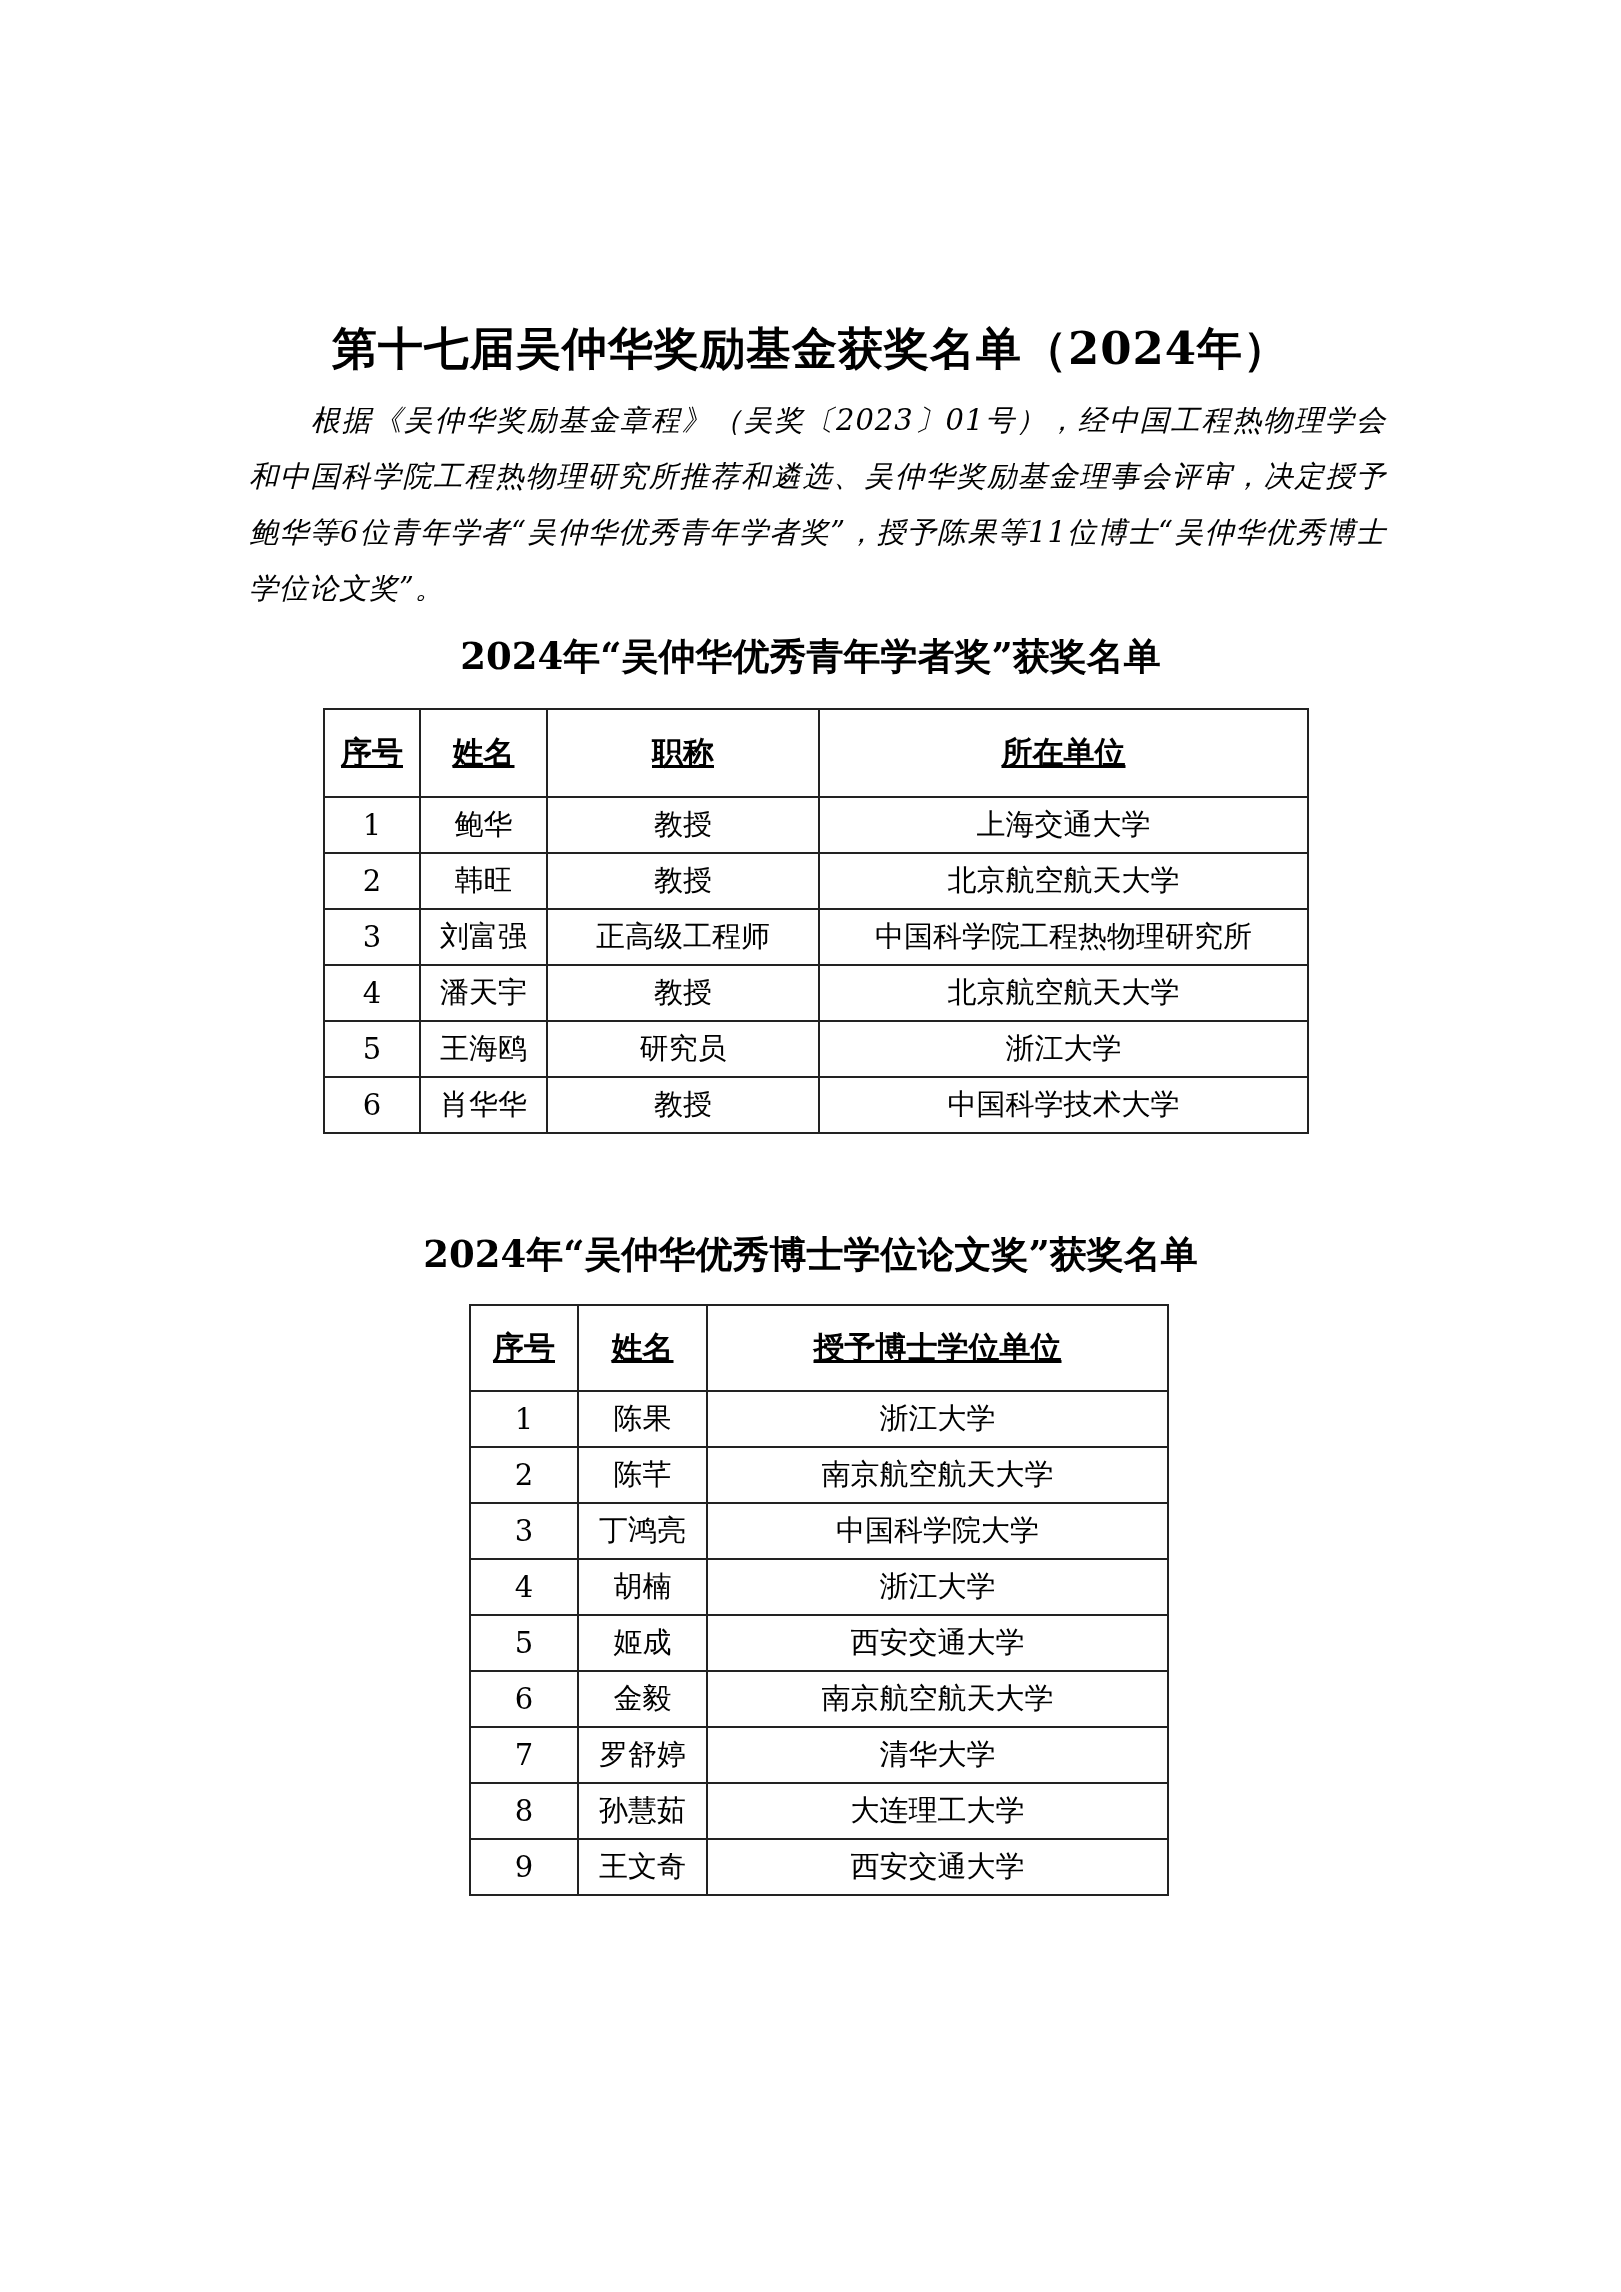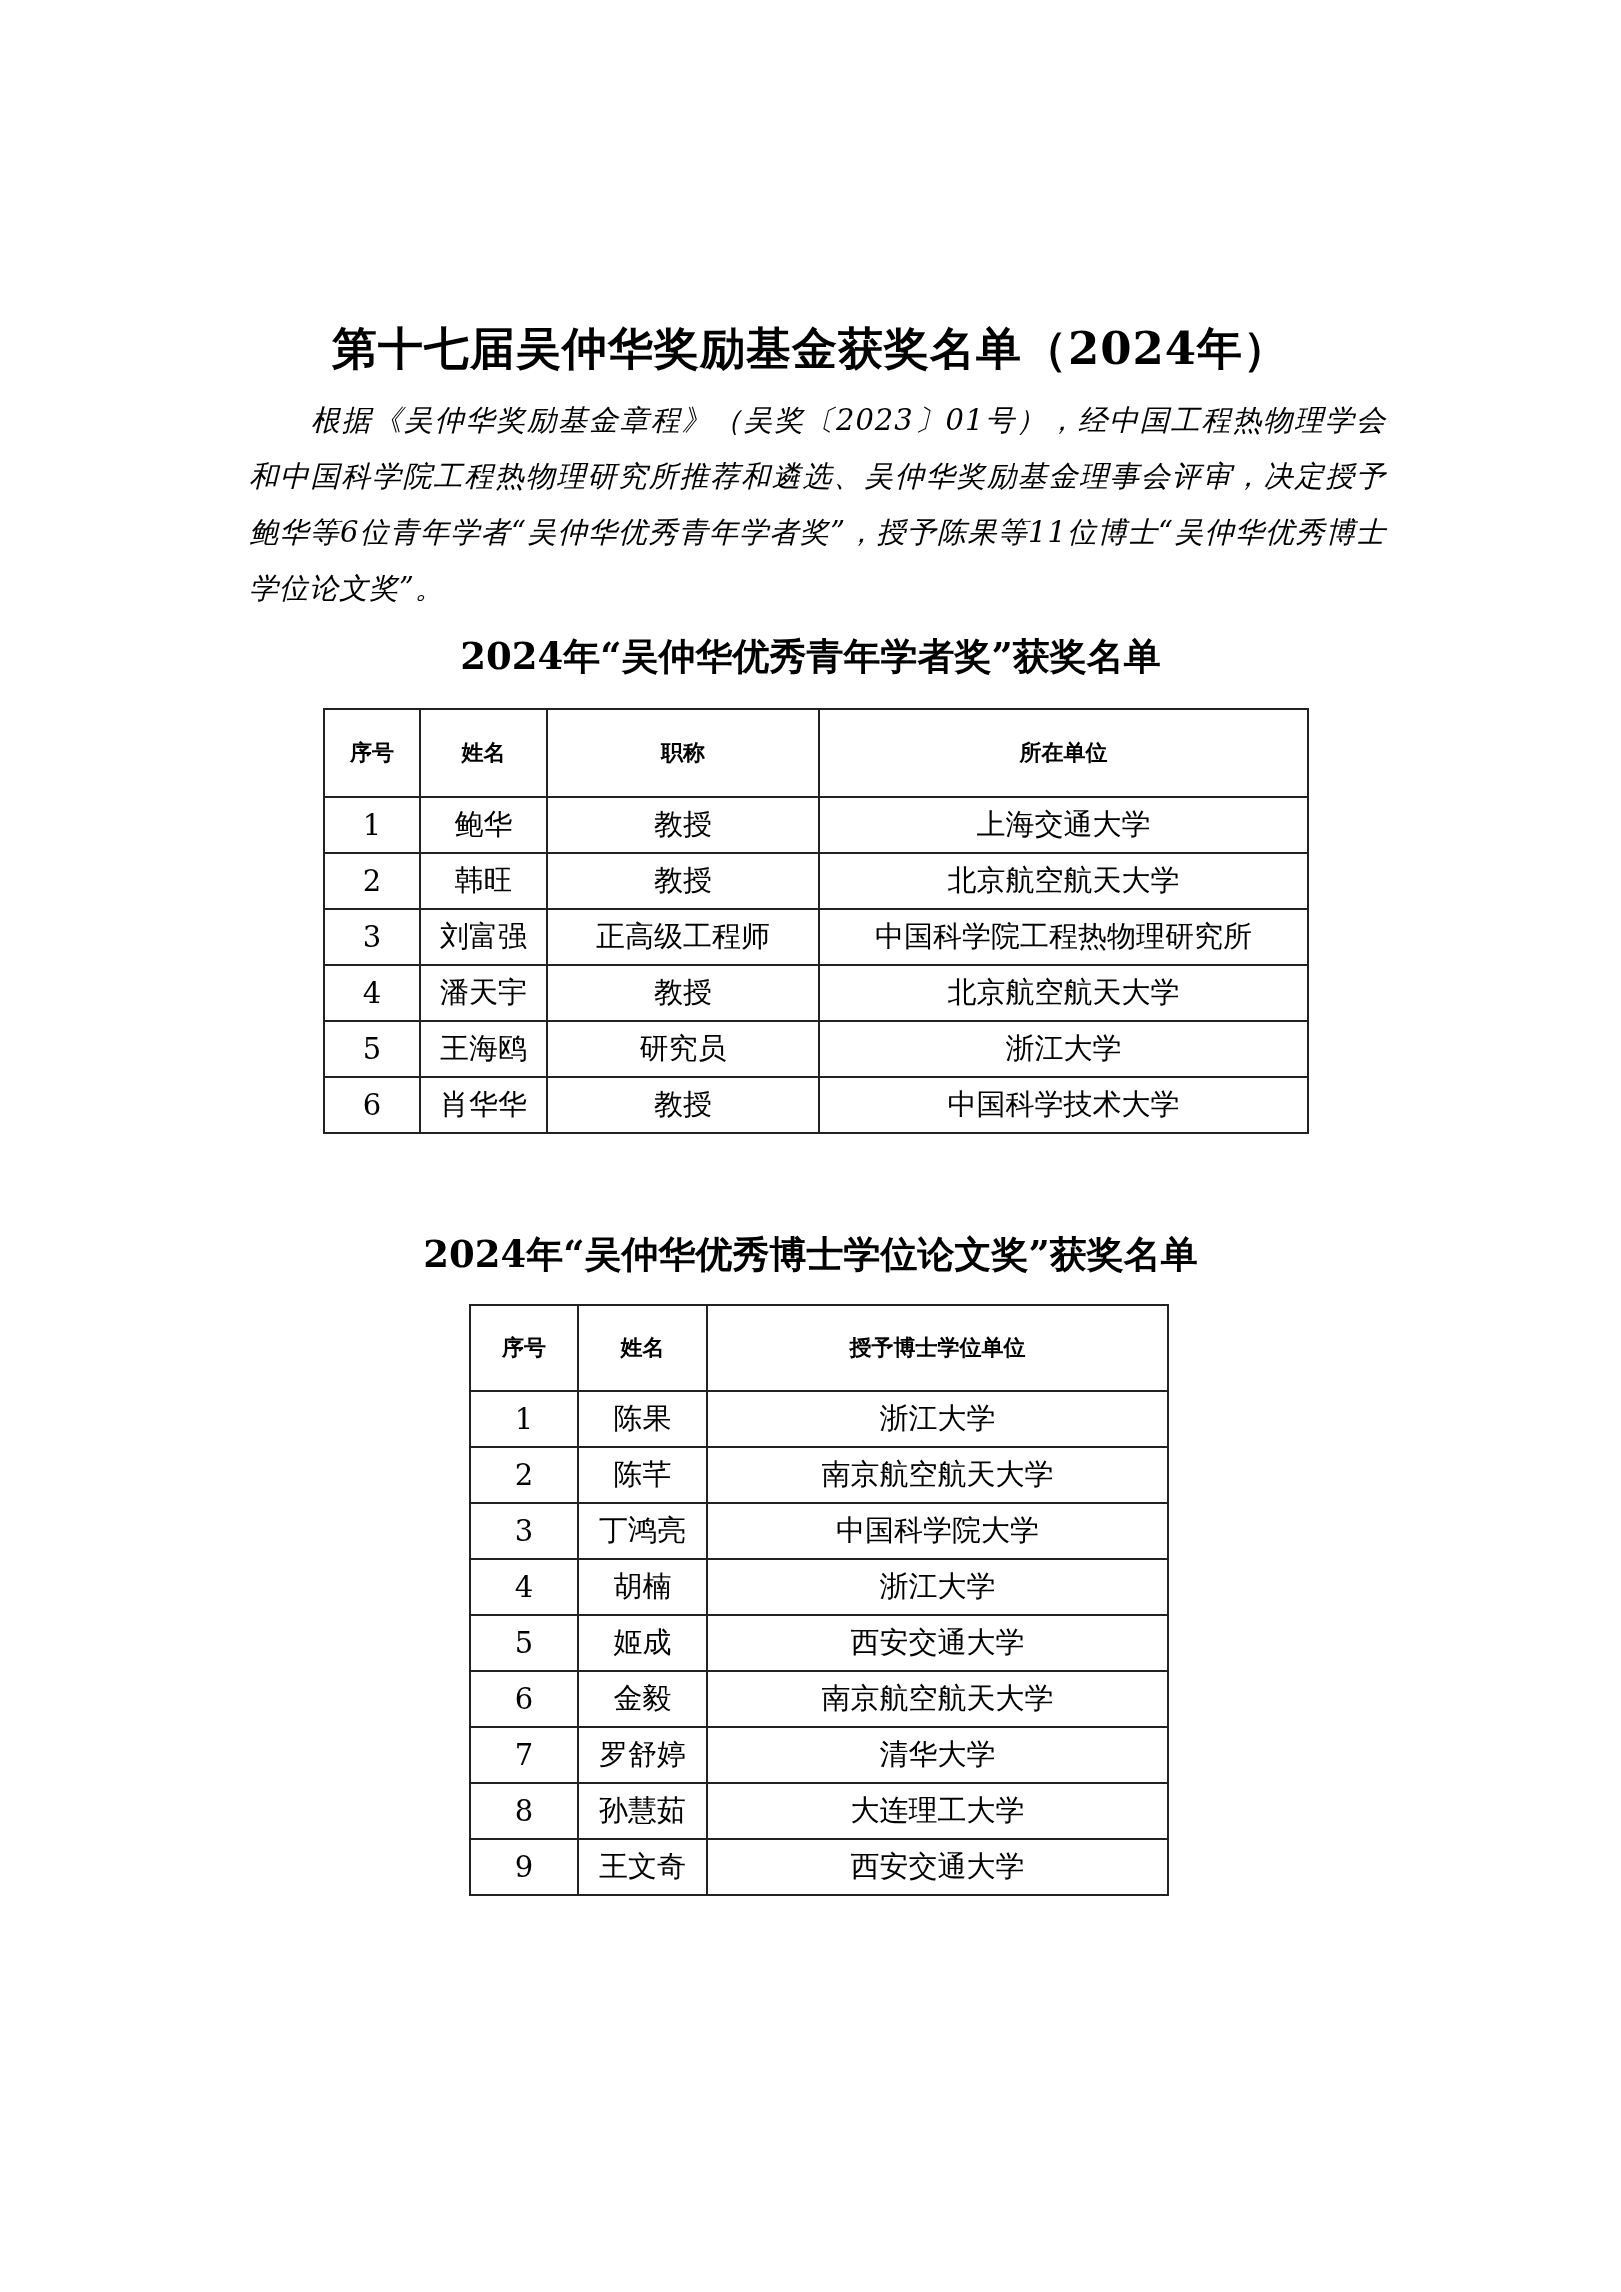--- a/index.html
+++ b/index.html
@@ -9,21 +9,21 @@
            font-size:45px; font-weight:bold; letter-spacing:1px;margin-top:30px; }
   .para { position:absolute; left:249px; width:1137px; top:392px;
           font-size:29px; line-height:56px; text-align:justify; letter-spacing:1px;font-style:italic; }
   .para .indent { display:inline-block; width:61px; }
   .h2 { position:absolute; left:0; width:1621px; text-align:center;
         font-size:37px; font-weight:bold; }
   #h2a { top:632px; }
   #h2b { top:1230px; }
   table { position:absolute; border-collapse:collapse; }
   td, th { border:2px solid #222; text-align:center; padding:0; font-size:29px; }
-  th { font-weight:bold; font-size:22px; }
+  th { font-weight:bold; font-size:31px;text-decoration:underline; }
   #t1 { left:323px; top:708px; width:986px; }
   #t1 th { height:86px; }
   #t1 td { height:54px; }
   #t2 { left:469px; top:1304px; width:700px; }
   #t2 th { height:84px; }
   #t2 td { height:54px; }
 </style>
 </head>
 <body>
 

